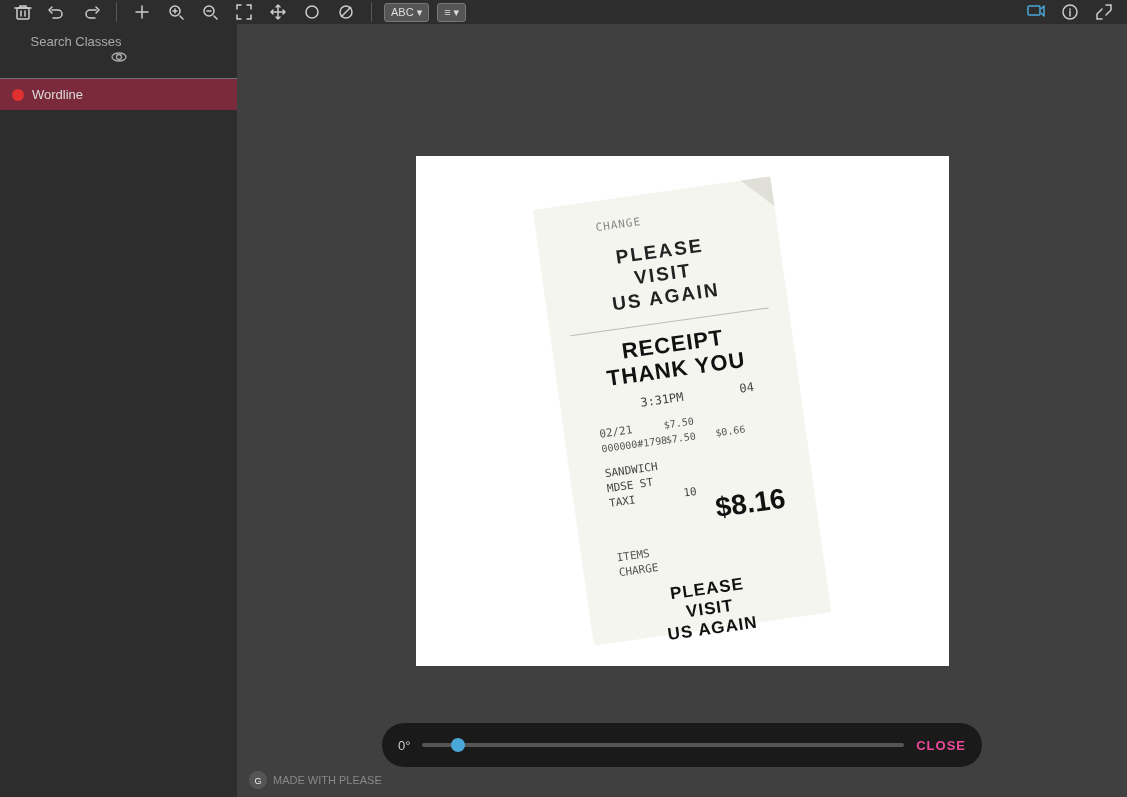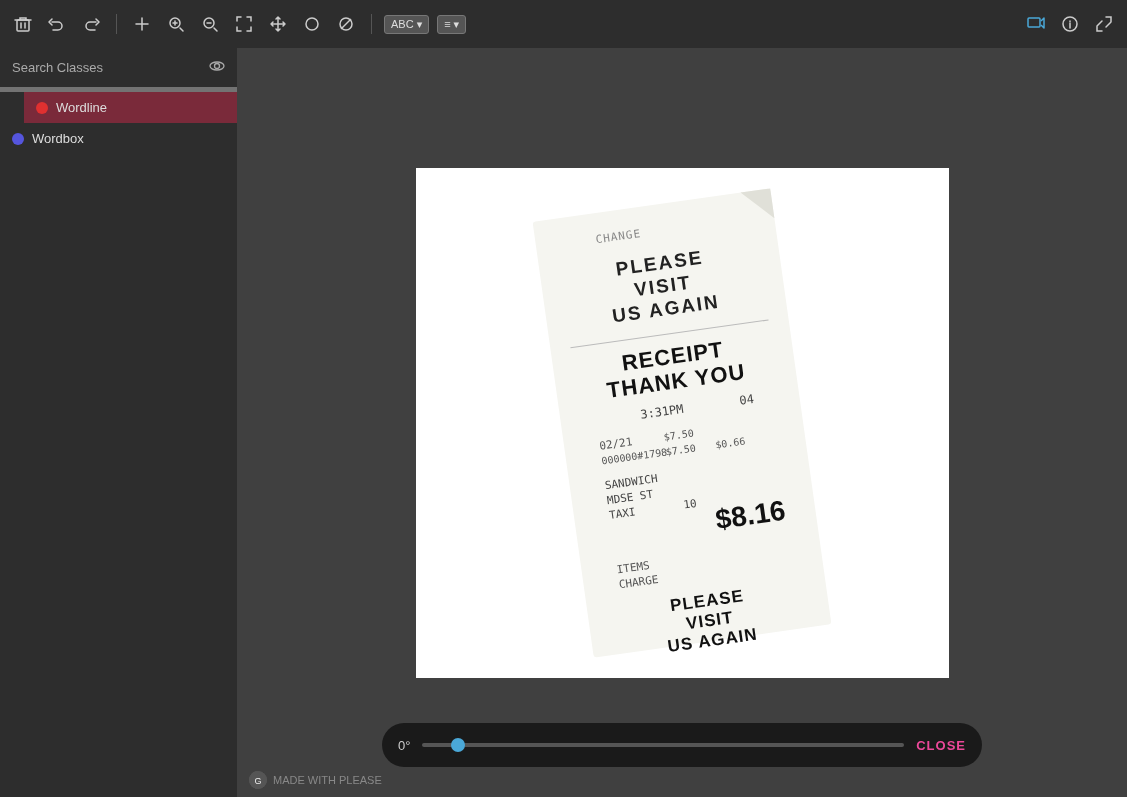--- a/index.html
+++ b/index.html
@@ -9,21 +9,21 @@
       background: #3a3a3a;
       font-family: Arial, sans-serif;
       overflow: hidden;
       display: flex;
       flex-direction: column;
     }
 
     
     .toolbar {
       width: 100%;
-      height: 48px;
+      height: 24px;
       background: #2d2d2d;
       display: flex;
       align-items: center;
       padding: 0 10px;
       gap: 8px;
       flex-shrink: 0;
     }
     .toolbar-icon {
       width: 26px;
       height: 26px;
@@ -66,21 +66,22 @@
       width: 237px;
       background: #2d2d2d;
       flex-shrink: 0;
       display: flex;
       flex-direction: column;
     }
     .search-classes-row {
       display: flex;
       align-items: center;
       padding: 10px 12px;
-      border-bottom: 5px solid #737373;
+      border-bottom: 1px solid #737373;
+      flex-direction: column;
     }
     .search-classes-input {
       background: transparent;
       border: none;
       outline: none;
       color: #aaa;
       font-size: 13px;
       flex: 1;
     }
     .search-classes-input::placeholder { color: #aaa; }
@@ -94,21 +95,20 @@
       display: flex;
       align-items: center;
       padding: 8px 12px;
       cursor: pointer;
       gap: 8px;
       font-size: 13px;
       color: #ddd;
     }
     .class-item.active {
       background: #7a2a3a;
-      margin-left: 24px;
     }
     .class-dot {
       width: 12px;
       height: 12px;
       border-radius: 50%;
       flex-shrink: 0;
     }
 
     
     .canvas-area {
@@ -301,24 +301,20 @@
           <ellipse cx="8" cy="8" rx="7" ry="4" stroke="#aaa" stroke-width="1.3"></ellipse>
           <circle cx="8" cy="8" r="2.5" stroke="#aaa" stroke-width="1.3"></circle>
         </svg>
       </span>
     </div>
 
     <div class="class-item active">
       <div class="class-dot" style="background:#e03030;"></div>
       <span>Wordline</span>
     </div>
-    <div class="class-item">
-      <div class="class-dot" style="background:#5555dd;"></div>
-      <span>Wordbox</span>
-    </div>
   </div>
 
   <div class="canvas-area">
 
     <div class="image-container">
 
       <svg viewBox="0 0 533 510" width="533" height="510">
         <rect width="533" height="510" fill="white"></rect>
 
         <g transform="translate(266,255) rotate(-8)">

